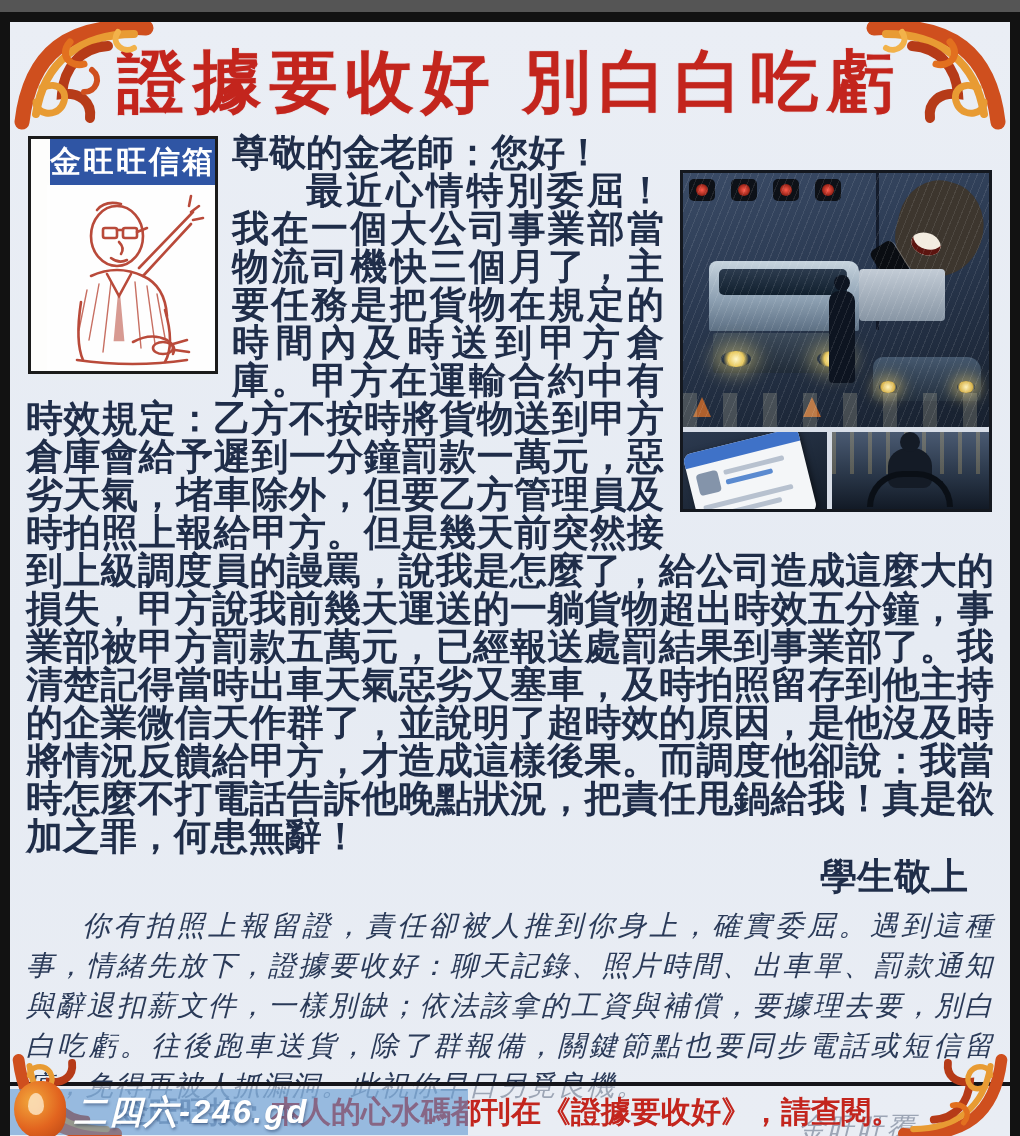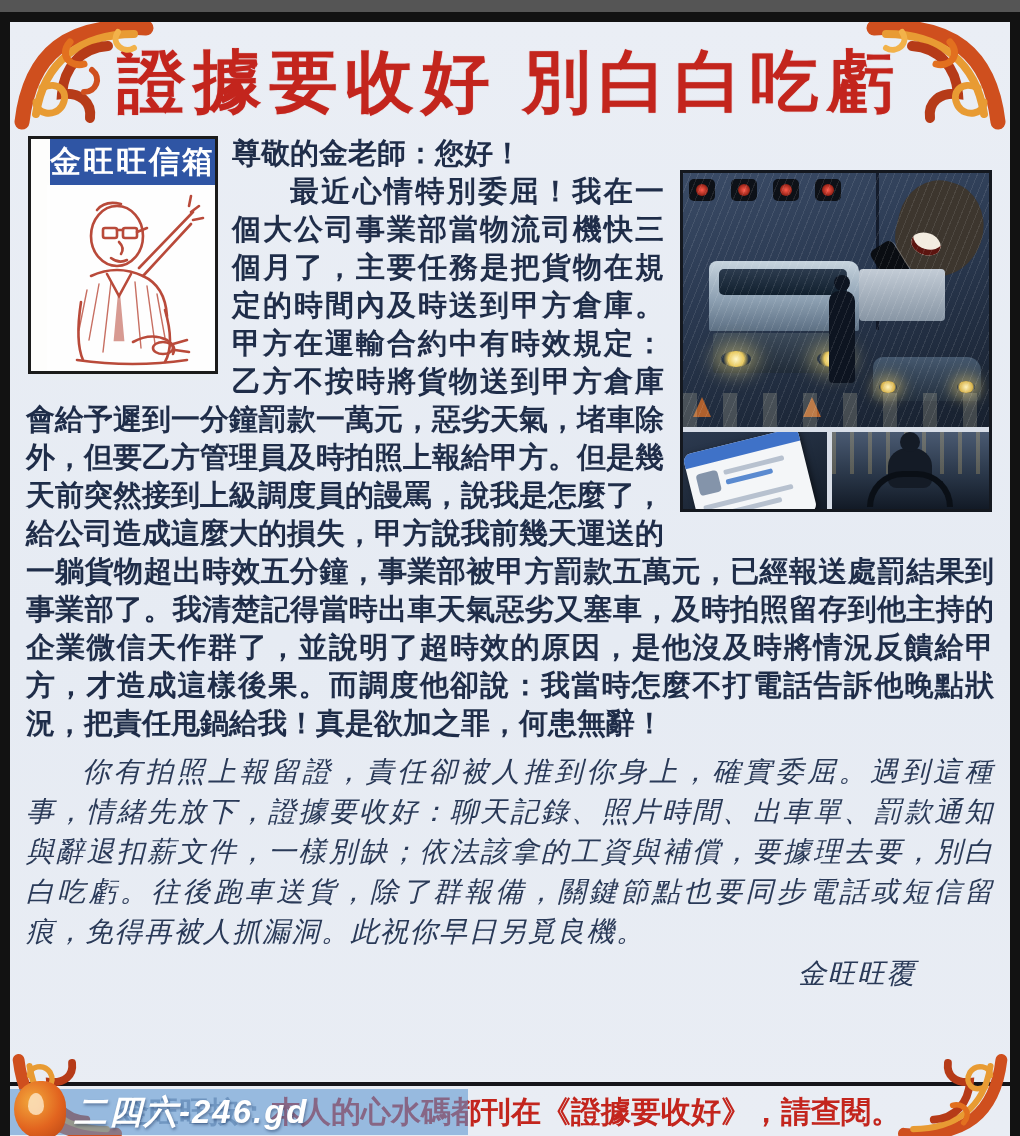--- a/index.html
+++ b/index.html
@@ -108,21 +108,21 @@
     background:repeating-linear-gradient(90deg,rgba(226,196,120,.25) 0 4px,rgba(0,0,0,0) 4px 18px);
     height:42px;}
   .drv{position:absolute; left:50%; top:16px; transform:translateX(-50%);
     width:44px; height:40px; background:#141b26; border-radius:45% 45% 20% 20%;}
   .drv::before{content:""; position:absolute; top:-16px; left:12px; width:20px; height:20px;
     border-radius:50%; background:#141b26;}
   .wheel{position:absolute; left:50%; bottom:2px; transform:translateX(-50%);
     width:74px; height:30px; border:6px solid #0a0f16; border-bottom:none;
     border-radius:40px 40px 0 0;}
   
-  .letter{font-size:29px; line-height:38px; color:#1f2d49; text-align:justify; font-weight:600;}
+  .letter{font-size:37px; line-height:38px; color:#1f2d49; text-align:justify; font-weight:600;}
   .letter p{margin:0;}
   .salutation{text-indent:0;}
   .body-par{text-indent:2em;}
   .signoff{text-align:right; padding-right:26px; margin-top:2px !important;}
   
   .reply{clear:both; margin-top:10px; font-style:italic; letter-spacing:1.5px;
     font-size:28px; line-height:40px; color:#2a3a58; text-align:justify; font-weight:500;}
   .reply p{margin:0;}
   .reply .signoff{padding-right:78px;}
   
@@ -278,20 +278,21 @@
           <div class="city"></div>
           <div class="drv"></div>
           <div class="wheel"></div>
         </div>
       </div>
     </div>
 
     <div class="letter">
       <p class="salutation">尊敬的金老師：您好！</p>
       <p class="body-par">最近心情特別委屈！我在一個大公司事業部當物流司機快三個月了，主要任務是把貨物在規定的時間內及時送到甲方倉庫。甲方在運輸合約中有時效規定：乙方不按時將貨物送到甲方倉庫會給予遲到一分鐘罰款一萬元，惡劣天氣，堵車除外，但要乙方管理員及時拍照上報給甲方。但是幾天前突然接到上級調度員的謾罵，說我是怎麼了，給公司造成這麼大的損失，甲方說我前幾天運送的一躺貨物超出時效五分鐘，事業部被甲方罰款五萬元，已經報送處罰結果到事業部了。我清楚記得當時出車天氣惡劣又塞車，及時拍照留存到他主持的企業微信天作群了，並說明了超時效的原因，是他沒及時將情況反饋給甲方，才造成這樣後果。而調度他卻說：我當時怎麼不打電話告訴他晚點狀況，把責任甩鍋給我！真是欲加之罪，何患無辭！</p>
+      <p class="signoff">學生敬上</p>
     </div>
 
     <div class="reply">
       <p class="body-par">你有拍照上報留證，責任卻被人推到你身上，確實委屈。遇到這種事，情緒先放下，證據要收好：聊天記錄、照片時間、出車單、罰款通知與辭退扣薪文件，一樣別缺；依法該拿的工資與補償，要據理去要，別白白吃虧。往後跑車送貨，除了群報備，關鍵節點也要同步電話或短信留痕，免得再被人抓漏洞。此祝你早日另覓良機。</p>
       <p class="signoff">金旺旺覆</p>
     </div>
   </div>
 
   <div class="footer">
     <span class="prefix">金旺旺按：</span>

